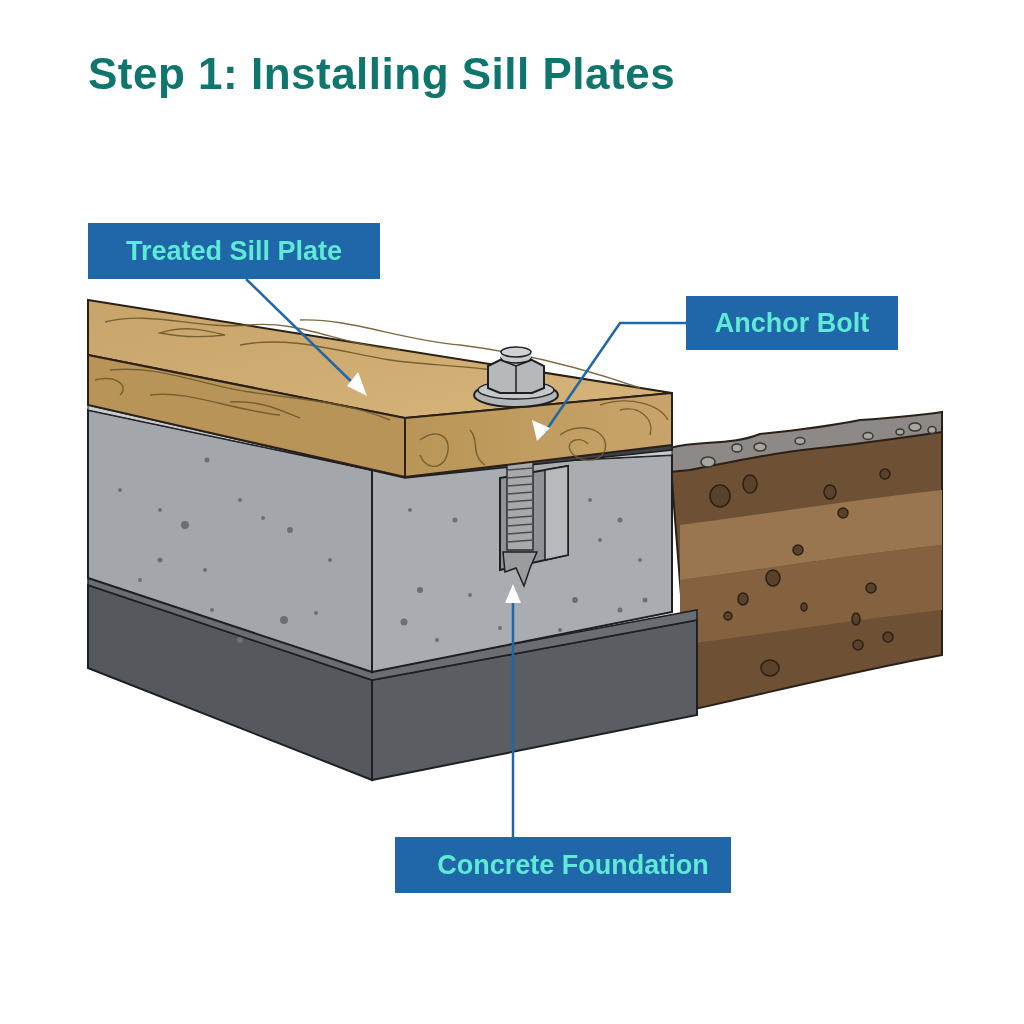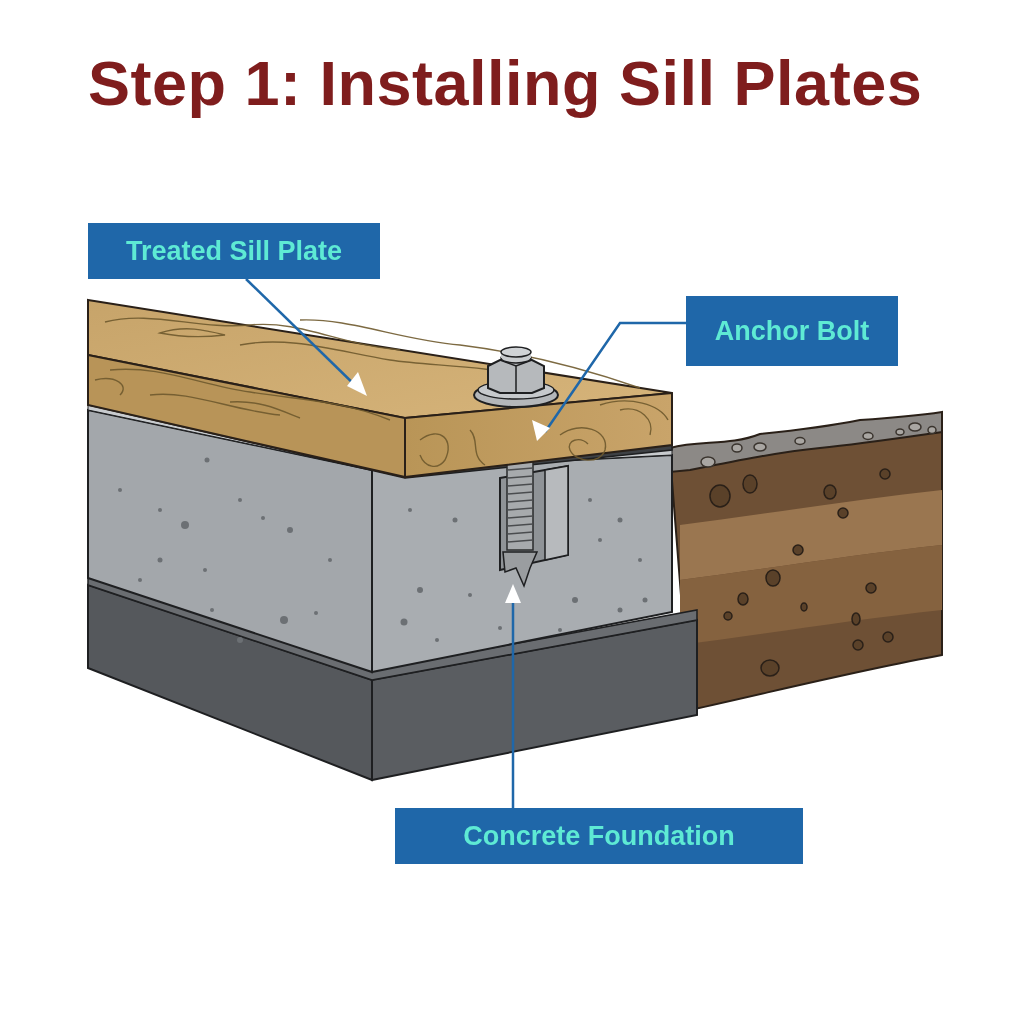--- a/index.html
+++ b/index.html
@@ -1,22 +1,22 @@
 <!DOCTYPE html>
 <html><head>
 <meta charset="utf-8">
 <style>
   html, body { margin: 0; padding: 0; background: #ffffff; }
   body { width: 1024px; height: 1024px; position: relative; overflow: hidden; font-family: "Liberation Sans", sans-serif; }
-  .title { position: absolute; left: 88px; top: 52px; font-size: 63px; font-weight: 700; color: #7f1d1d; letter-spacing: 0.5px; white-space: nowrap; line-height: 1; }
+  .title { position: absolute; left: 88px; top: 52px; font-size: 44px; font-weight: 700; color: #0f766e; letter-spacing: 0.5px; white-space: nowrap; line-height: 1; }
   svg.art { position: absolute; left: 0; top: 0; }
   .label { position: absolute; background: #1f67a9; color: #5eead4; font-weight: 700; font-size: 27px; display: flex; align-items: center; justify-content: center; white-space: nowrap; }
   #lbl-sill { left: 88px; top: 223px; width: 292px; height: 56px; }
-  #lbl-bolt { left: 686px; top: 296px; width: 212px; height: 70px; align-items: center; }
-  #lbl-found { left: 395px; top: 808px; width: 408px; height: 56px; }
+  #lbl-bolt { left: 686px; top: 296px; width: 212px; height: 54px; align-items: center; }
+  #lbl-found { left: 395px; top: 837px; width: 316px; height: 56px; padding-left: 20px; }
 </style>
 </head>
 <body>
 
 <div class="title">Step 1: Installing Sill Plates</div>
 
 <svg class="art" width="1024" height="1024" viewBox="0 0 1024 1024">
   <defs>
     <linearGradient id="woodTop" x1="0" y1="0" x2="1" y2="1">
       <stop offset="0" stop-color="#c7a46a"></stop>

